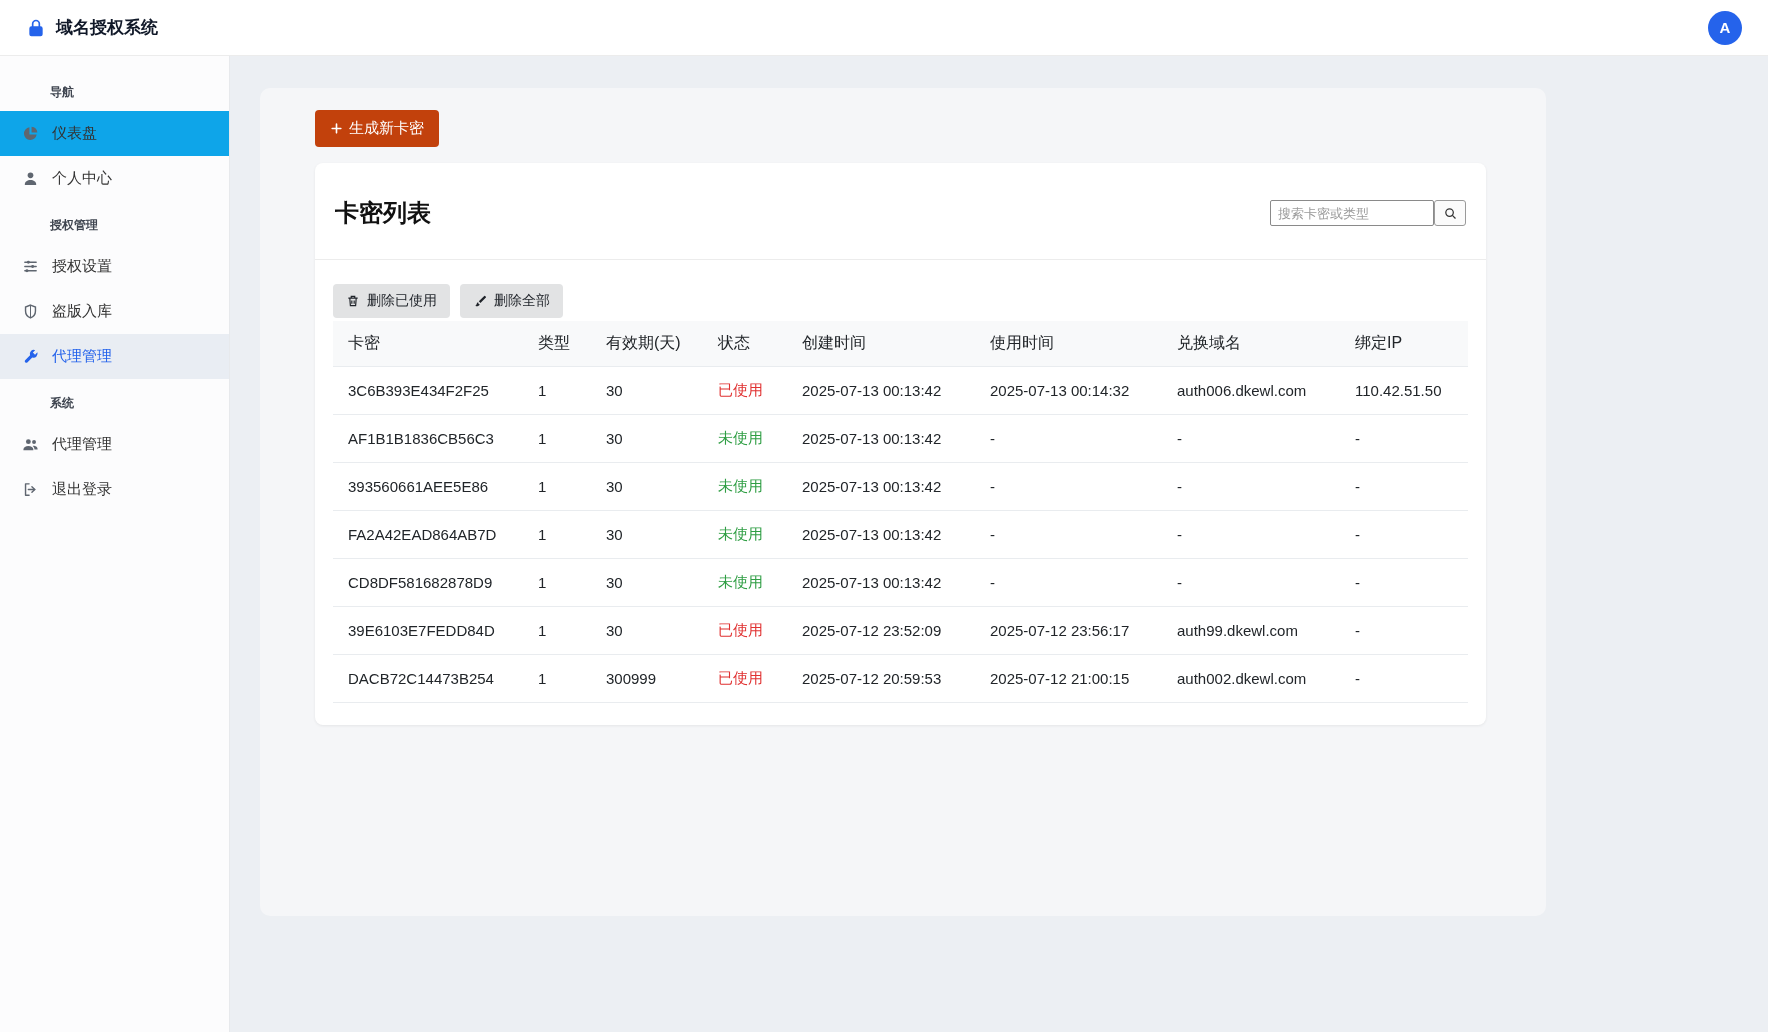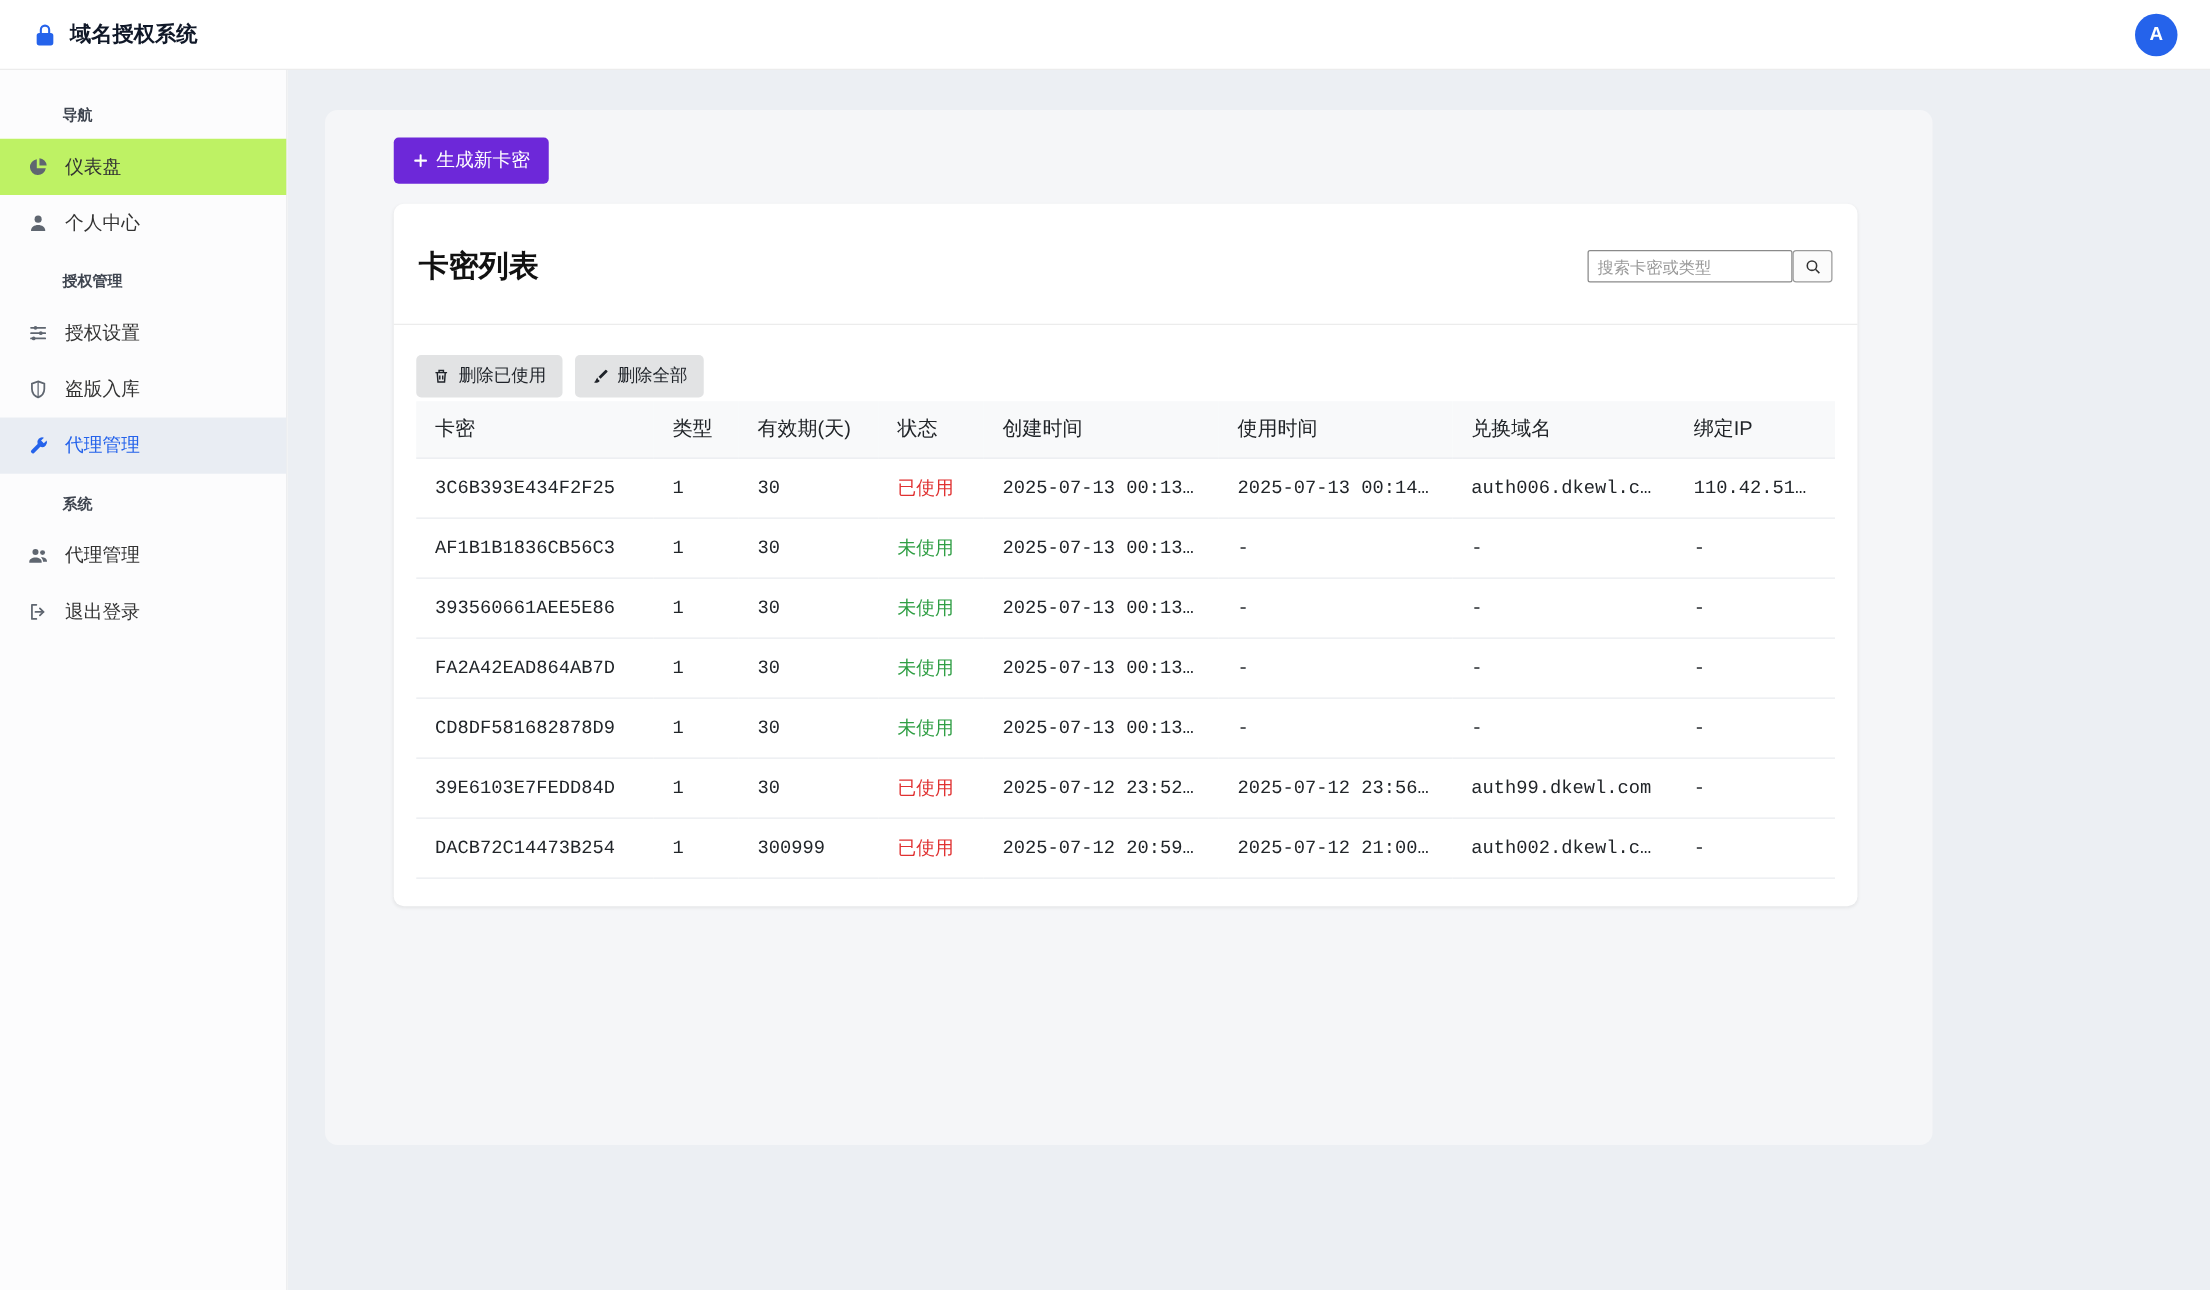--- a/index.html
+++ b/index.html
@@ -28,33 +28,33 @@
   .sidebar {
     position: fixed; top: 56px; left: 0; bottom: 0; width: 230px;
     background: #fcfcfd; border-right: 1px solid #e7e9ec; padding-top: 12px; z-index: 10;
   }
   .side-section { font-size: 12px; font-weight: bold; color: #3f4550; padding: 16px 22px 10px; margin-left: 28px; }
   .side-item {
     display: flex; align-items: center; gap: 13px;
     padding: 13px 22px; font-size: 15px; color: #333; cursor: pointer;
   }
   .side-item svg { width: 17px; height: 17px; color: #5f6670; flex: none; }
-  .side-item.hovered { background: #bef264; }
+  .side-item.hovered { background: #0ea5e9; }
   .side-item.active { background: #e9edf3; color: #2563eb; }
   .side-item.active svg { color: #2563eb; }
   
   .main { margin-left: 230px; padding: 88px 0 0 30px; }
   .content-panel {
     width: 1286px; min-height: 828px;
     background: #f5f6f8; border-radius: 10px;
     padding: 22px 60px 40px 55px;
   }
   .btn-primary {
     display: inline-flex; align-items: center; gap: 6px;
-    background: #6d28d9; color: #fff; border: none; cursor: pointer;
+    background: #c2410c; color: #fff; border: none; cursor: pointer;
     font-size: 15px; font-family: inherit; padding: 9px 15px; border-radius: 4px;
     margin-bottom: 16px;
   }
   .btn-primary svg { width: 13px; height: 13px; }
   
   .card { background: #fff; border-radius: 8px; box-shadow: 0 1px 3px rgba(0,0,0,.07); }
   .card-head {
     display: flex; align-items: center; justify-content: space-between;
     padding: 34px 20px 30px; border-bottom: 1px solid #ececec;
   }
@@ -82,21 +82,21 @@
   
   table { width: 100%; border-collapse: collapse; table-layout: fixed; }
   thead th {
     background: #f8f9fa; text-align: left;
     font-size: 16px; font-weight: normal; color: #212529;
     padding: 12px 15px; border-bottom: 1px solid #e9ecef;
   }
   tbody td {
     font-size: 15px; color: #212529;
     padding: 14px 15px; border-bottom: 1px solid #e9ecef;
-    white-space: nowrap; overflow: hidden; text-overflow: ellipsis; font-family: Liberation Mono, monospace;
+    white-space: nowrap; overflow: hidden; text-overflow: ellipsis;
   }
   td.st-used { color: #e03131; }
   td.st-unused { color: #2f9e44; }
 </style>
 </head>
 <body>
 
 <header class="topbar">
   <div class="brand">
     <svg viewBox="0 0 24 24" fill="#2563eb">

